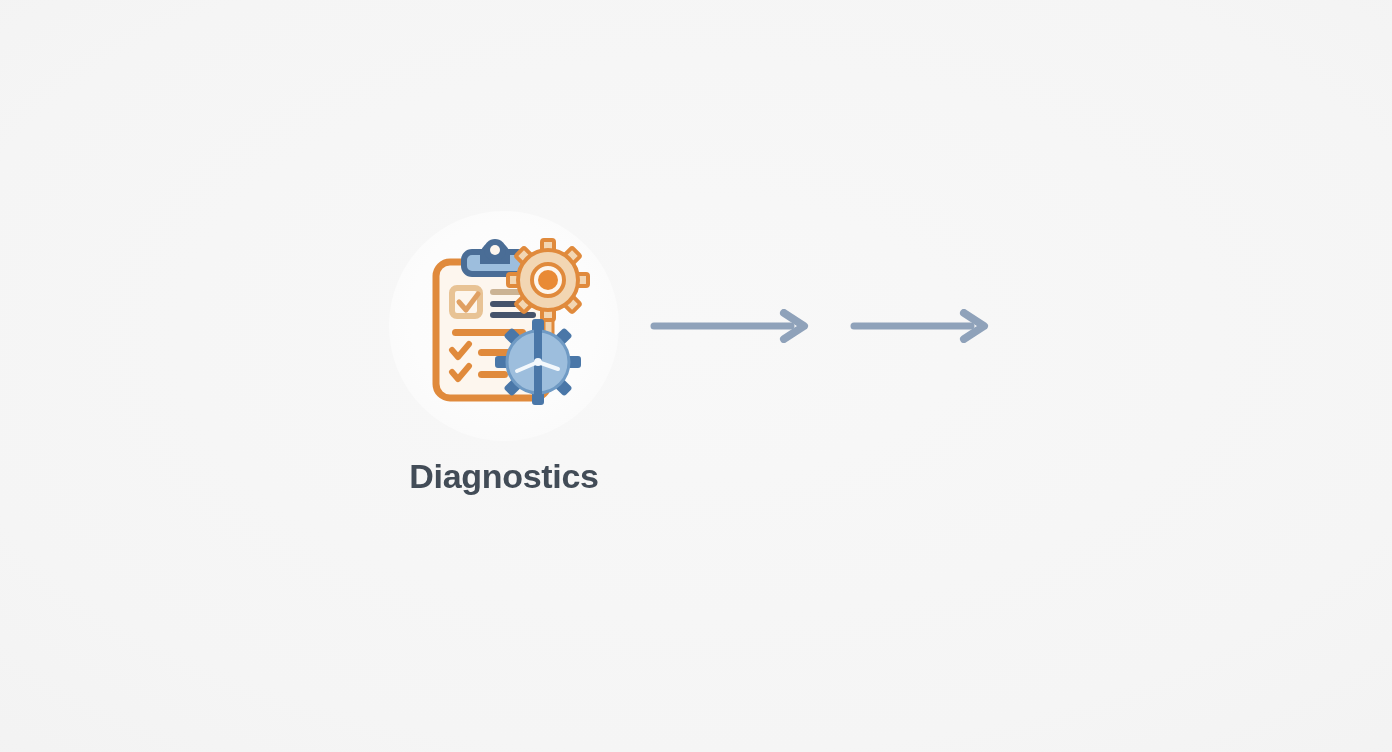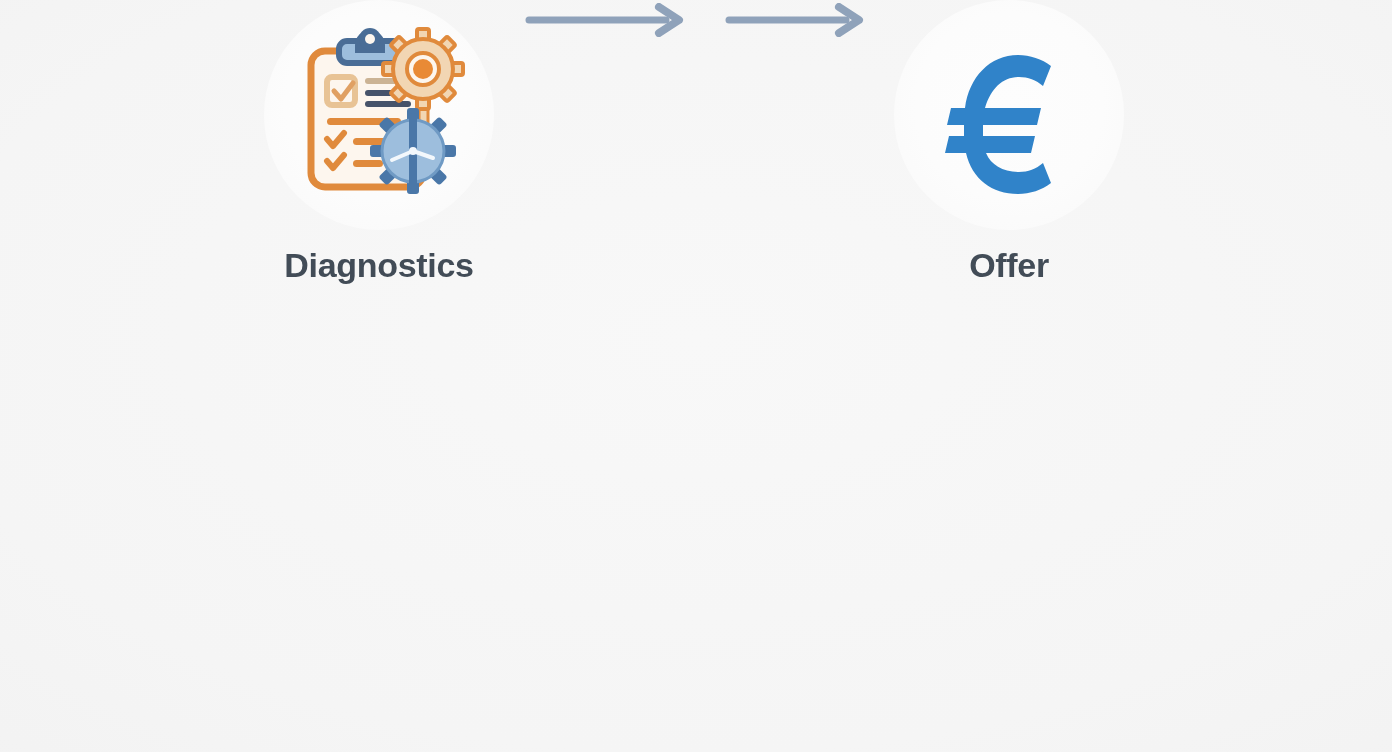--- a/index.html
+++ b/index.html
@@ -25,21 +25,21 @@
 
   
   #flow {
     position: absolute;
     left: 0;
     top: 0;
     width: 1388px;
     height: 752px;
     display: flex;
     flex-direction: row;
-    align-items: flex-start;
+    align-items: center;
     justify-content: center;
   }
 
   .step {
     position: relative;
     width: 250px;
     height: 330px;
     display: flex;
     flex-direction: column;
     align-items: center;
@@ -168,40 +168,15 @@
     </div>
 
 
     <div class="arrow gap-b">
       <svg width="145" height="34" viewBox="0 0 145 34">
         <line x1="5" y1="17" x2="122" y2="17" stroke="#8fa2ba" stroke-width="7" stroke-linecap="round"></line>
         <path d="M115 4 L135 17 L115 30" fill="none" stroke="#8fa2ba" stroke-width="8" stroke-linecap="round" stroke-linejoin="round"></path>
       </svg>
     </div>
 
-    <div class="step">
-      <div class="disc">
-        <svg width="140" height="150" viewBox="0 0 140 150">
-          <g fill="#3083c9">
-            <path d="M112 26
-                     C103 19 91 15 79 15
-                     C51 15 30 37 26 68
-                     L12 68 L8 85 L25 85
-                     C25 89 25 93 25 96
-                     L10 96 L6 113 L27 113
-                     C33 139 53 154 79 154
-                     C91 154 103 150 112 143
-                     L104 123
-                     C97 129 89 132 80 132
-                     C64 132 52 125 47 113
-                     L92 113 L96 96 L44 96
-                     C44 92 44 89 44 85
-                     L98 85 L102 68 L46 68
-                     C52 48 64 37 80 37
-                     C89 37 97 40 104 46 Z"></path>
-          </g>
-        </svg>
-      </div>
-      <div class="step-label">Offer</div>
-    </div>
 
   </div>
 </div>
 
 </body></html>

